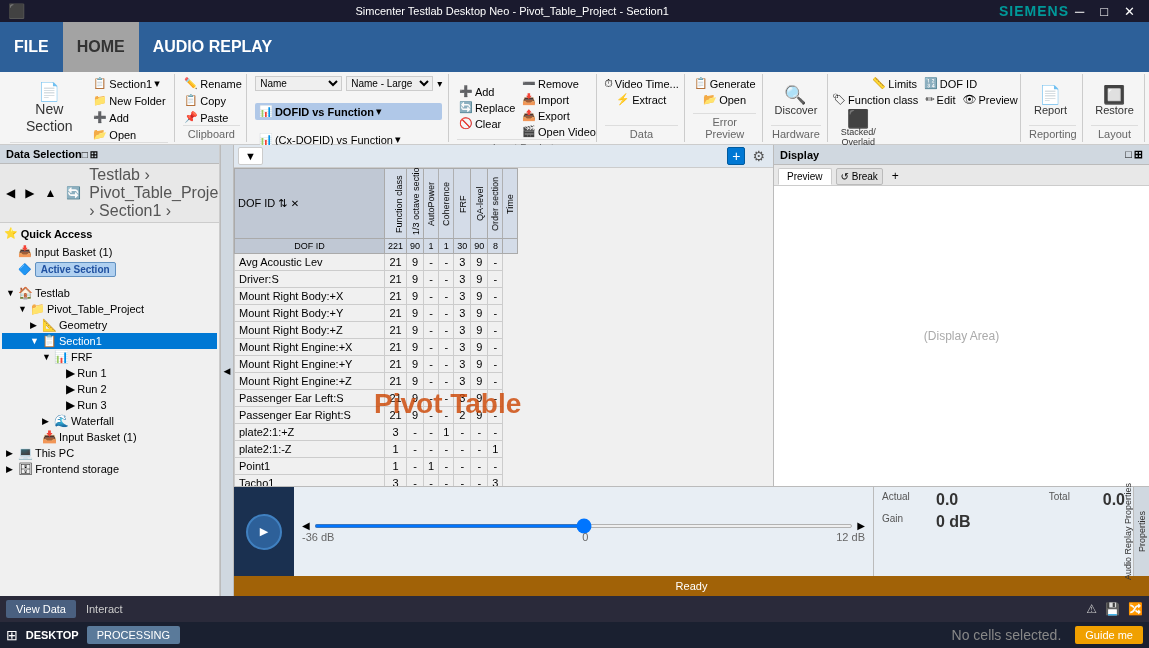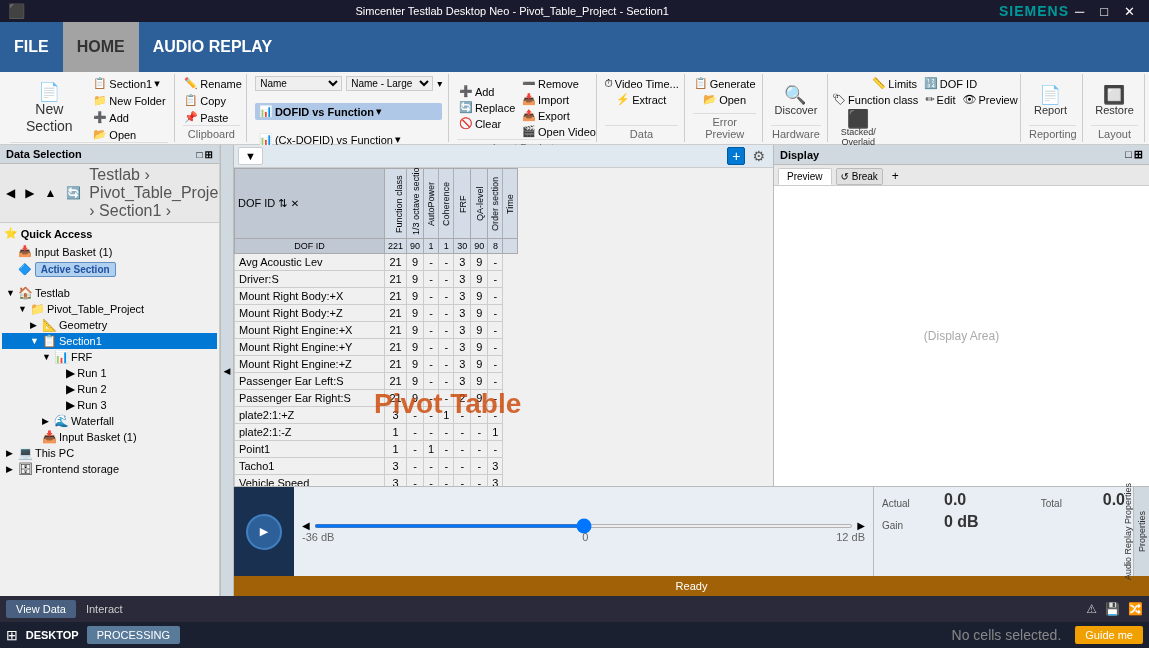--- a/index.html
+++ b/index.html
@@ -22,21 +22,21 @@
     .ribbon-group-content { display: flex; align-items: center; gap: 3px; flex: 1; }
     .ribbon-btn { display: flex; flex-direction: column; align-items: center; justify-content: center; padding: 2px 4px; cursor: pointer; border-radius: 2px; min-width: 40px; font-size: 10px; color: #333; border: 1px solid transparent; }
     .ribbon-btn-icon { font-size: 18px; line-height: 1; }
     .ribbon-btn-row { display: flex; align-items: center; gap: 2px; padding: 1px 2px; cursor: pointer; border-radius: 2px; white-space: nowrap; }
 
     
     .main-area { display: flex; flex: 1; overflow: hidden; }
 
     
     .left-panel { width: 220px; background: #f0f0f0; border-right: 1px solid #ccc; display: flex; flex-direction: column; overflow: hidden; }
-    .panel-header { background: #d0d8e0; padding: 3px 6px; font-size: 11px; font-weight: bold; border-bottom: 1px solid #bbb; display: flex; align-items: center; justify-content: space-between; }
+    .panel-header { background: #d0d8e0; padding: 3px 6px; font-size: 11px; font-weight: bold; border-bottom: 1px solid #bbb; display: flex; align-items: center; }
     .panel-toolbar { display: flex; align-items: center; padding: 2px; gap: 2px; border-bottom: 1px solid #ccc; background: #e8e8e8; }
     .panel-toolbar-btn { padding: 1px 3px; cursor: pointer; font-size: 12px; border: 1px solid transparent; border-radius: 2px; }
     .tree-view { flex: 1; overflow-y: auto; padding: 2px; }
     .tree-item { padding: 1px 2px; cursor: pointer; display: flex; align-items: center; gap: 2px; white-space: nowrap; }
     .tree-item.selected { background: #0078d4; color: white; }
     .tree-indent { display: inline-block; }
     .tree-arrow { cursor: pointer; font-size: 9px; width: 10px; display: inline-block; }
     .tree-icon { font-size: 12px; }
 
     
@@ -71,21 +71,21 @@
 
     
     .transport-bar { height: 90px; background: #e8eef4; border-top: 1px solid #bbb; display: flex; }
     .transport-controls { width: 60px; display: flex; align-items: center; justify-content: center; background: #1a3050; }
     .play-btn { width: 36px; height: 36px; background: #2d6099; border-radius: 50%; display: flex; align-items: center; justify-content: center; cursor: pointer; color: white; font-size: 14px; border: 2px solid #4080c0; }
     .transport-slider-area { flex: 1; padding: 4px 8px; display: flex; flex-direction: column; justify-content: center; }
     .slider-track { display: flex; align-items: center; gap: 4px; }
     .slider-input { flex: 1; height: 4px; cursor: pointer; }
     .slider-labels { display: flex; justify-content: space-between; font-size: 9px; color: #666; }
     .meters-panel { width: 260px; border-left: 1px solid #bbb; padding: 4px 8px; display: flex; flex-direction: column; gap: 4px; }
-    .meter-row { display: flex; align-items: flex-end; gap: 22px; }
+    .meter-row { display: flex; align-items: flex-start; gap: 14px; }
     .meter-label { width: 40px; font-size: 10px; color: #555; }
     .meter-value { font-size: 16px; font-weight: bold; color: #333; }
 
     
     .properties-panel { width: 16px; background: #d0d8e0; border-left: 1px solid #bbb; display: flex; flex-direction: column; align-items: center; writing-mode: vertical-rl; }
     .prop-label { font-size: 9px; padding: 4px 2px; cursor: pointer; color: #333; transform: rotate(180deg); white-space: nowrap; }
     .bottom-tab { color: #ccc; padding: 3px 10px; cursor: pointer; font-size: 11px; border-radius: 2px; }
     .bottom-tab.active { background: #4a6080; color: white; }
     .taskbar-app { color: white; font-size: 11px; font-weight: bold; }
     .taskbar-item { background: #3a5a7a; color: #ccc; padding: 3px 10px; border-radius: 2px; cursor: pointer; font-size: 11px; }
@@ -533,20 +533,30 @@
                   <td>Mount Right Body:+X</td>
                   <td>21</td>
                   <td>9</td>
                   <td>-</td>
                   <td>-</td>
                   <td>3</td>
                   <td>9</td>
                   <td>-</td>
                 </tr>
                 <tr>
+                  <td>Mount Right Body:+Y</td>
+                  <td>21</td>
+                  <td>9</td>
+                  <td>-</td>
+                  <td>-</td>
+                  <td>3</td>
+                  <td>9</td>
+                  <td>-</td>
+                </tr>
+                <tr>
                   <td>Mount Right Body:+Z</td>
                   <td>21</td>
                   <td>9</td>
                   <td>-</td>
                   <td>-</td>
                   <td>3</td>
                   <td>9</td>
                   <td>-</td>
                 </tr>
                 <tr>

